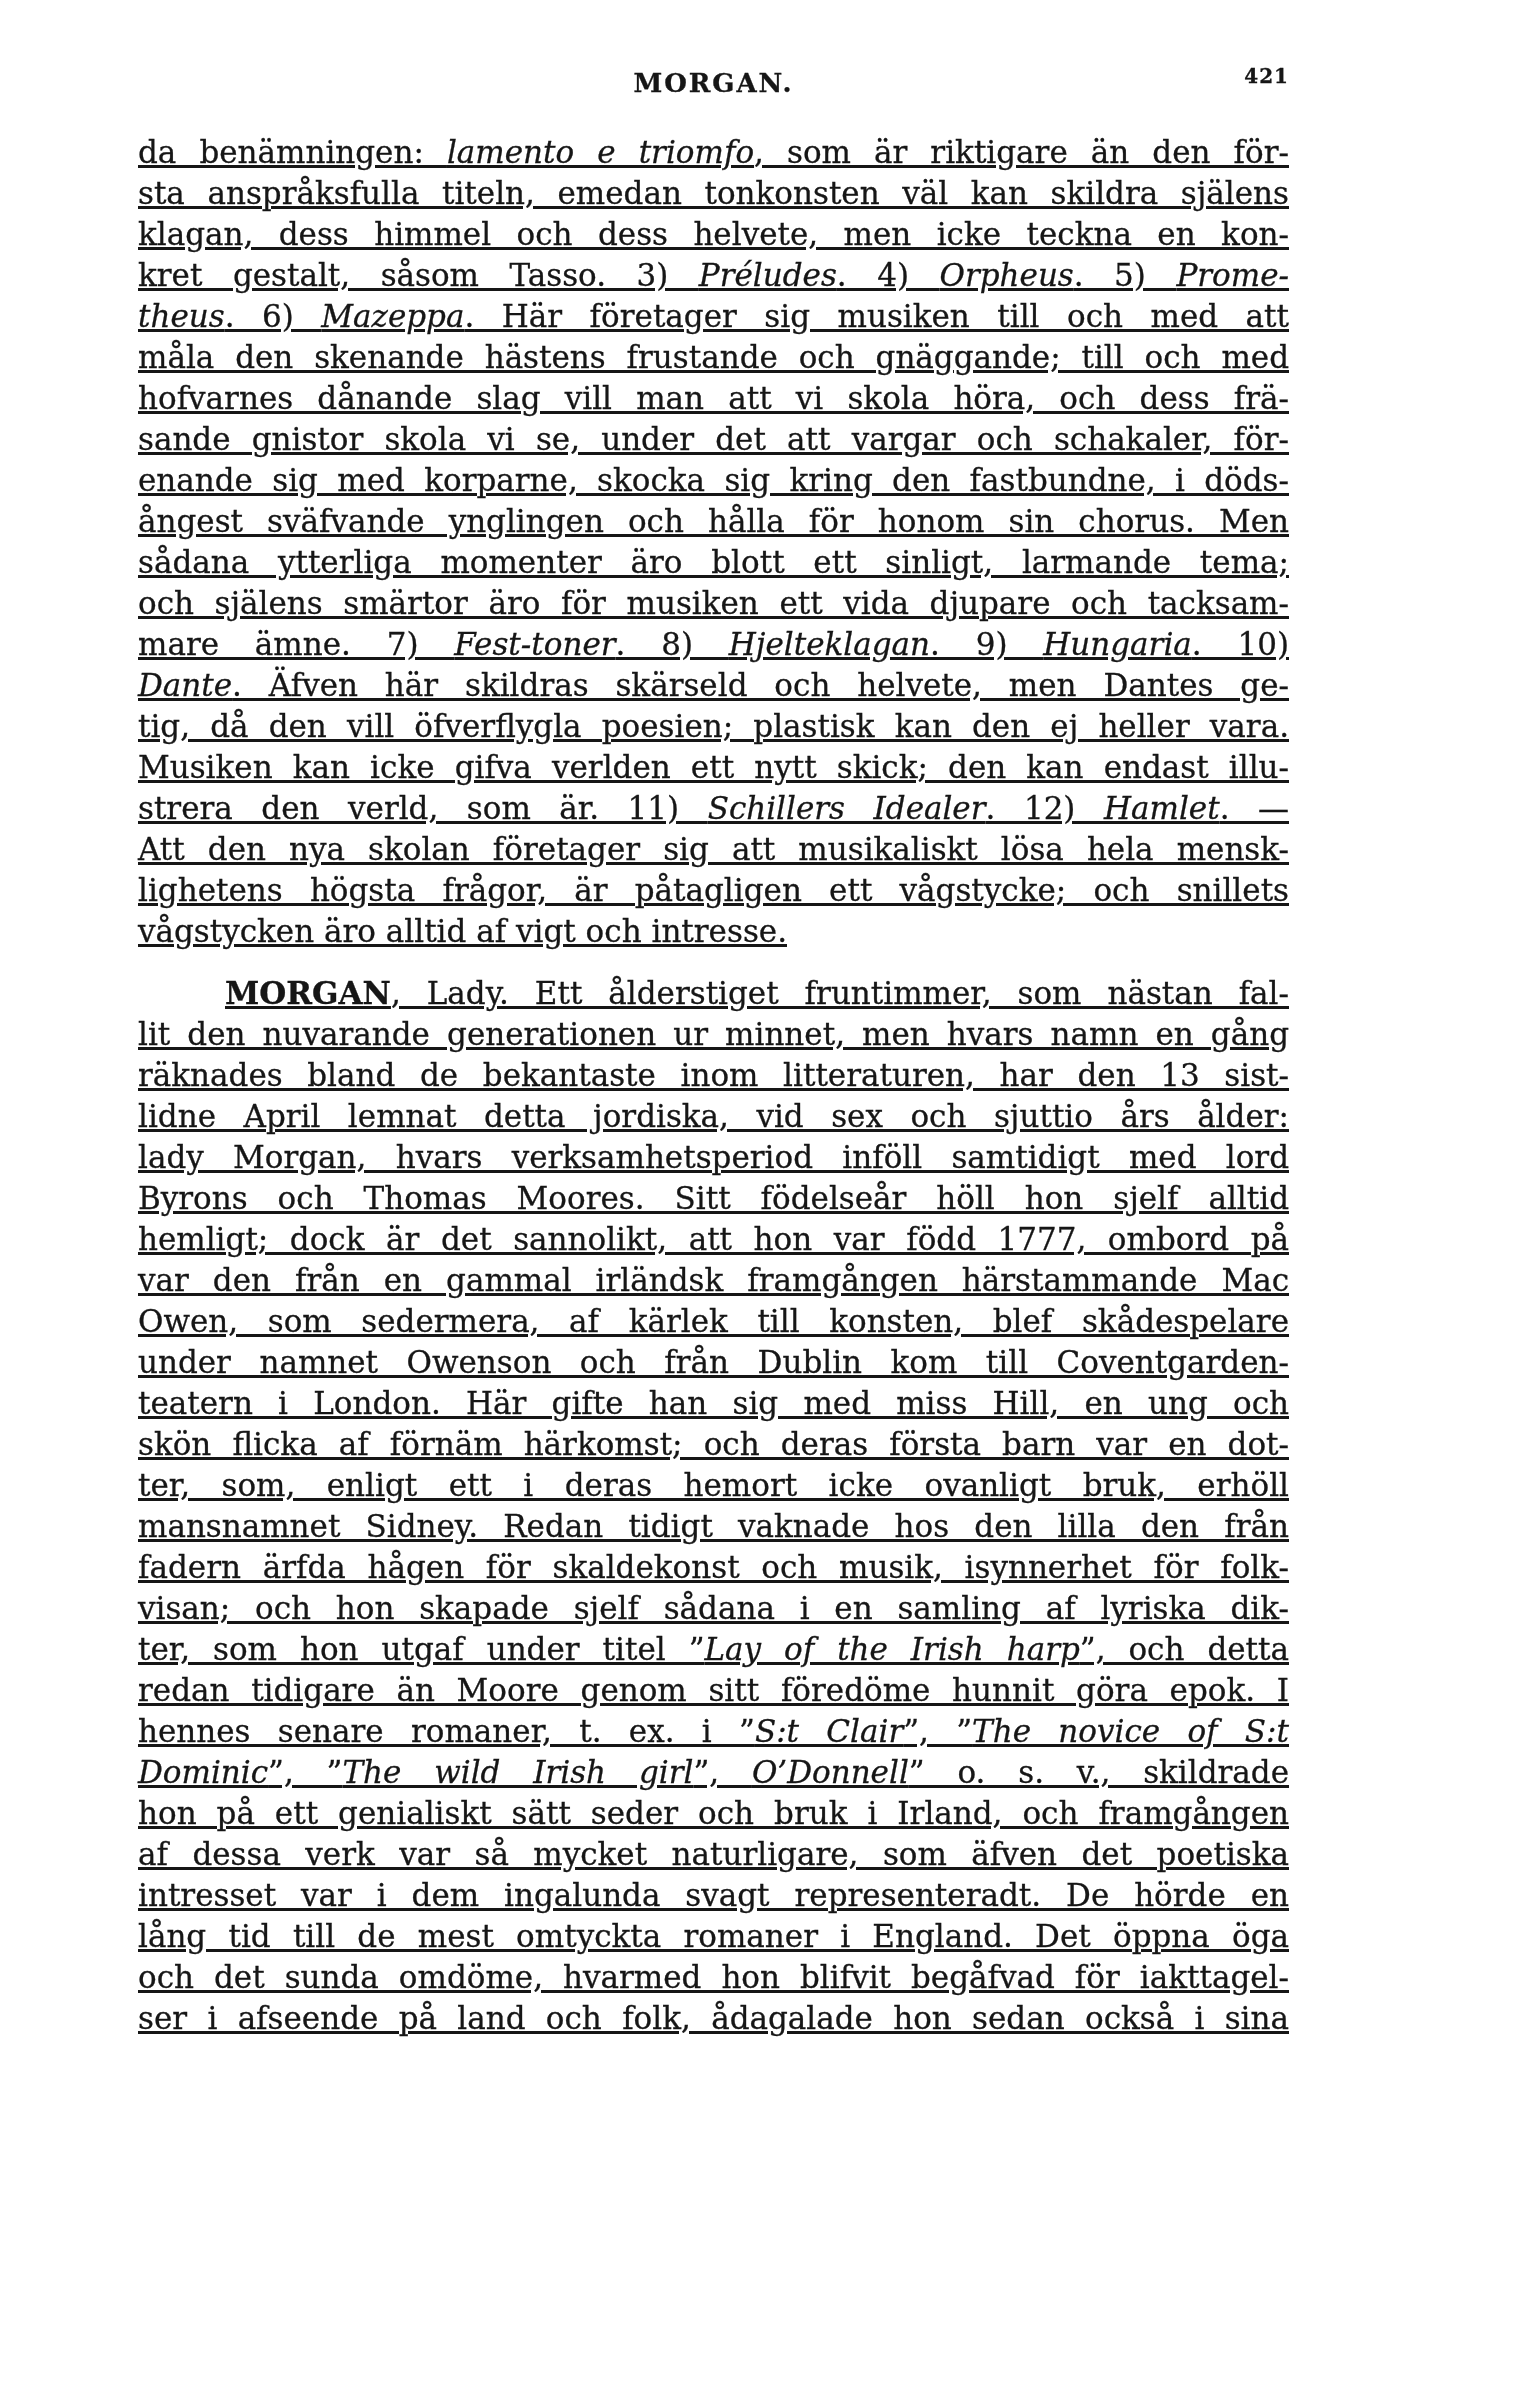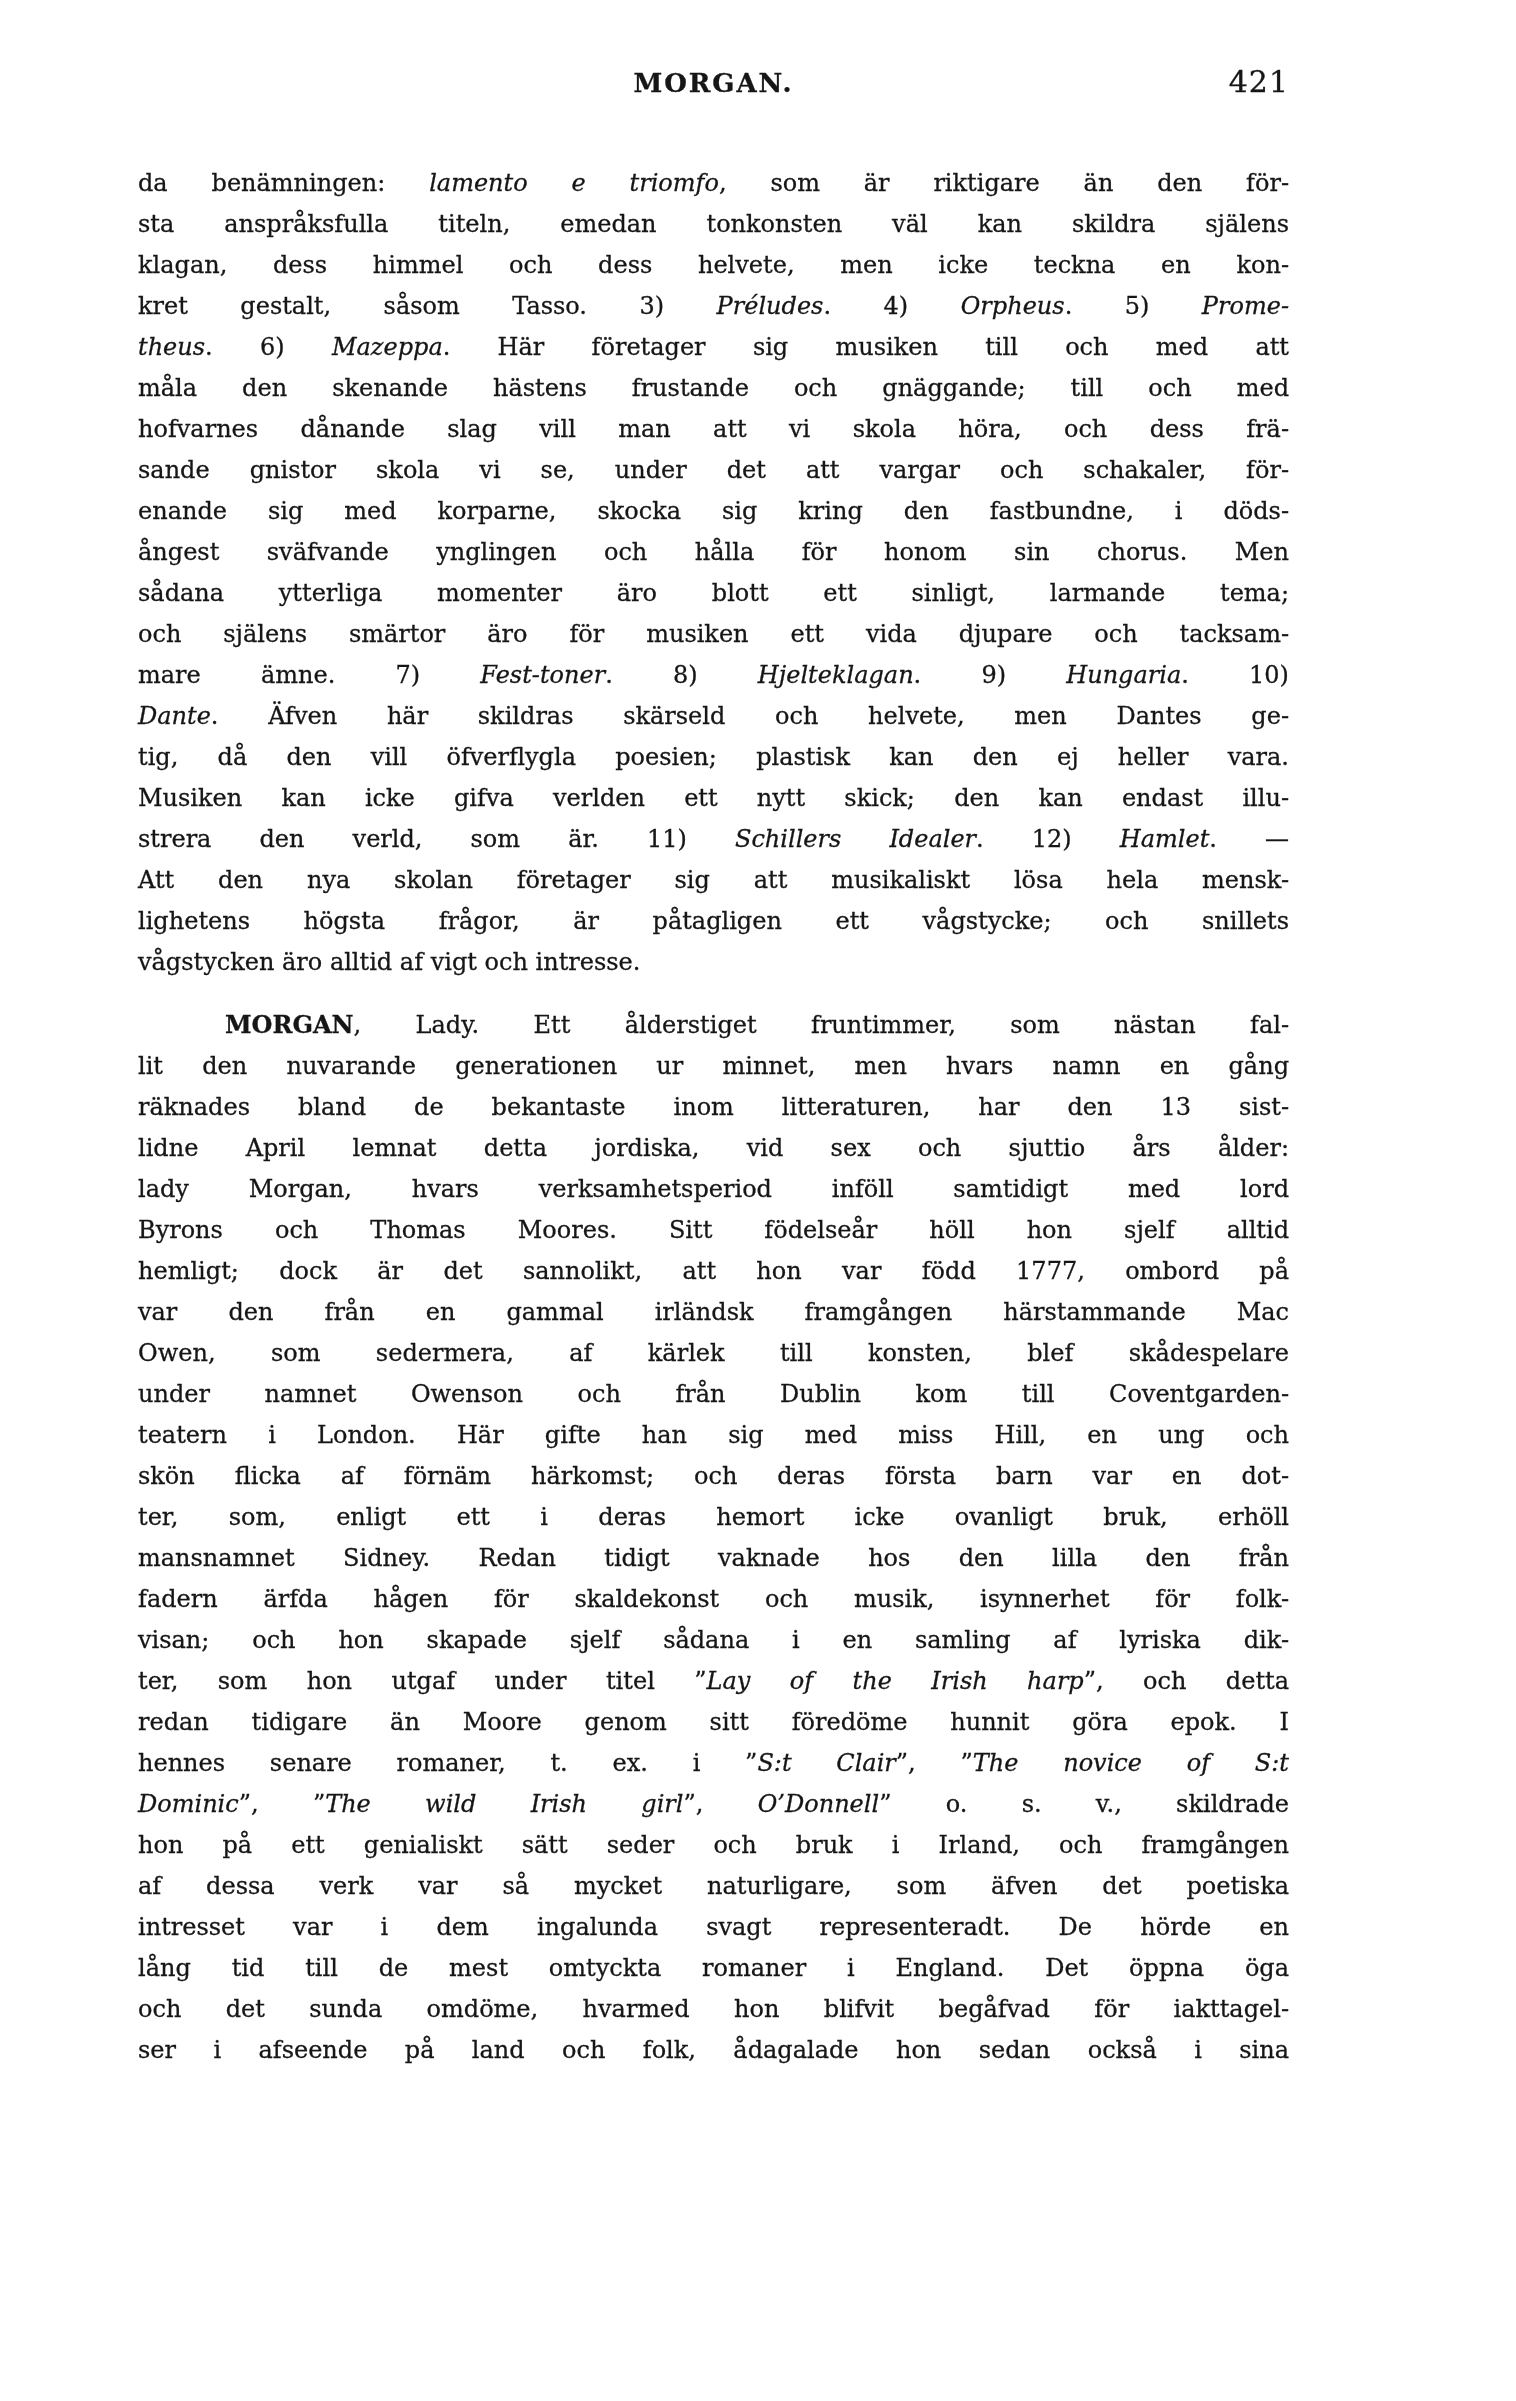--- a/index.html
+++ b/index.html
@@ -35,28 +35,29 @@
     top: 3.8px;
     text-align: center;
     font-size: 26px;
     font-weight: bold;
     letter-spacing: 1.9px;
   }
   .page-number {
     position: absolute;
     right: 0;
     top: 0;
-    font-size: 30px;
-    font-weight: normal;
+    font-size: 20px;
+    font-weight: bold;
     letter-spacing: 1px;
   }
   .text-block {
-    margin-top: 60px;
-    font-size: 24px;
+    margin-top: 29px;
+    font-size: 31px;
     line-height: 41px;
+    text-decoration: underline;
   }
   .paragraph { margin: 0; }
   .paragraph + .paragraph { margin-top: 21px; }
   .line {
     text-align: justify;
     text-align-last: justify;
     white-space: nowrap;
   }
   .line.no-just {
     text-align: left;

